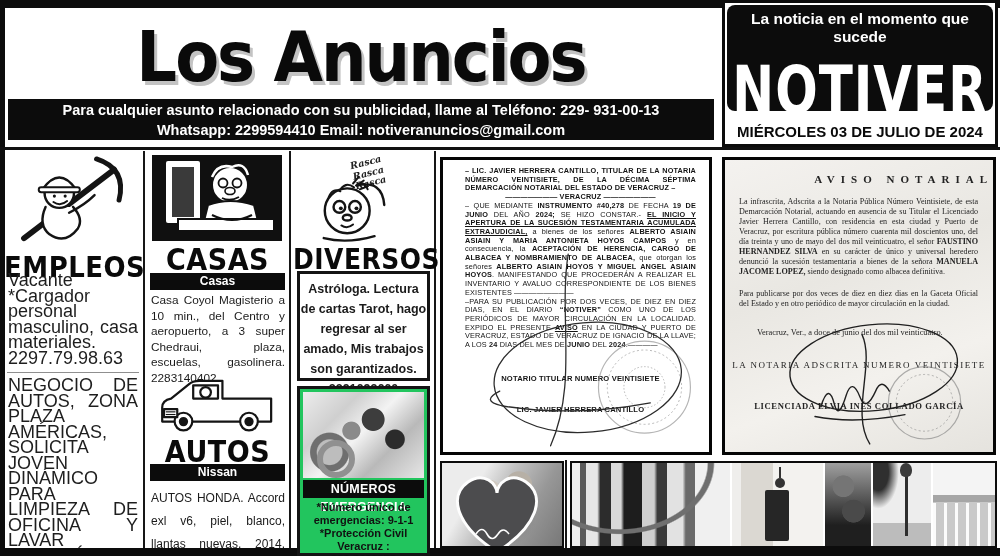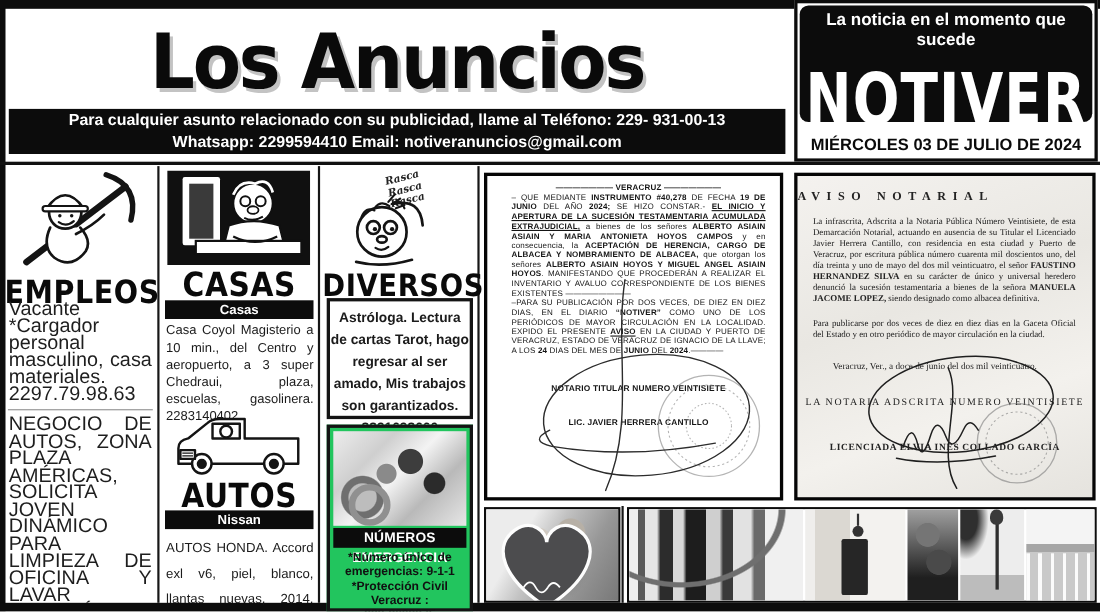--- a/index.html
+++ b/index.html
@@ -51,21 +51,21 @@
   .cert-text{position:absolute;left:22px;right:13px;top:7px;font-size:7.3px;line-height:8.7px;
     text-align:justify;color:#141414;letter-spacing:.15px;}
   .cert-head{font-weight:bold;}
   .cert-certifico{text-align:center;font-weight:bold;}
   .cert-signer{margin-top:25px;text-align:center;font-weight:bold;font-size:7.6px;}
   .cert-name{margin-top:23px;text-align:center;font-weight:bold;font-size:7.6px;}
   .seg-b{font-weight:bold;}
   .seg-u{text-decoration:underline;}
   .aviso{background:linear-gradient(160deg,#f4f2ef 0%,#e9e7e2 40%,#f3f1ed 70%,#e5e3de 100%);
     font-family:"Liberation Serif",serif;color:#232323;}
-  .aviso-title{margin-top:13px;text-align:left;font-weight:bold;font-size:11px;letter-spacing:6px;}
+  .aviso-title{margin-top:13px;text-align:right;font-weight:bold;font-size:11px;letter-spacing:6px;}
   .aviso-p{margin:12px 15px 0 14px;font-size:8.1px;line-height:10px;text-align:justify;}
   .aviso-date{margin:19px 0 0 32px;font-size:8.4px;}
   .aviso-signer{margin-top:23px;text-align:center;font-size:9px;letter-spacing:1.5px;}
   .aviso-name{margin-top:31px;text-align:center;font-size:8.6px;font-weight:bold;letter-spacing:.6px;}
   .overlay{position:absolute;left:0;top:0;width:100%;height:100%;pointer-events:none;}
   
   .photo-box{border:2.5px solid #0c0c0c;box-sizing:border-box;overflow:hidden;}
   .couple-photo{position:absolute;inset:0;background:
       radial-gradient(circle at 64% 26%, #b7b0a6 0 13%, transparent 14%),
       radial-gradient(circle at 40% 33%, #d0c9c0 0 11%, transparent 12%),
@@ -210,20 +210,21 @@
       <span>*Número único de</span>
       <span>emergencias: 9-1-1</span>
       <span>*Protección Civil</span>
       <span>Veracruz :</span>
       <span>229-2002275</span>
     </div>
   </div>
 
   <div class="abs doc" style="left:440px;top:157px;width:272px;height:298px;">
     <div class="cert-text">
+      <div class="cert-head">– LIC. JAVIER HERRERA CANTILLO, TITULAR DE LA NOTARIA NÚMERO VEINTISIETE, DE LA DÉCIMA SÉPTIMA DEMARCACIÓN NOTARIAL DEL ESTADO DE VERACRUZ –</div>
       <div class="cert-certifico">——————— VERACRUZ ———————</div>
       <div><span>– QUE MEDIANTE </span><span class="seg-b">INSTRUMENTO #40,278</span><span> DE FECHA </span><span class="seg-b">19 DE JUNIO</span><span> DEL AÑO </span><span class="seg-b">2024;</span><span> SE HIZO CONSTAR.- </span><span class="seg-b seg-u">EL INICIO Y APERTURA DE LA SUCESIÓN TESTAMENTARIA ACUMULADA EXTRAJUDICIAL,</span><span> a bienes de los señores </span><span class="seg-b">ALBERTO ASIAIN ASIAIN Y MARIA ANTONIETA HOYOS CAMPOS</span><span> y en consecuencia, la </span><span class="seg-b">ACEPTACIÓN DE HERENCIA, CARGO DE ALBACEA Y NOMBRAMIENTO DE ALBACEA,</span><span> que otorgan los señores </span><span class="seg-b">ALBERTO ASIAIN HOYOS Y MIGUEL ANGEL ASIAIN HOYOS</span><span>. MANIFESTANDO QUE PROCEDERÁN A REALIZAR EL INVENTARIO Y AVALUO CORRESPONDIENTE DE LOS BIENES EXISTENTES ————————</span></div>
       <div><span>–PARA SU PUBLICACIÓN POR DOS VECES, DE DIEZ EN DIEZ DIAS, EN EL DIARIO </span><span class="seg-b">“NOTIVER”</span><span> COMO UNO DE LOS PERIÓDICOS DE MAYOR CIRCULACIÓN EN LA LOCALIDAD. EXPIDO EL PRESENTE </span><span class="seg-b seg-u">AVISO</span><span> EN LA CIUDAD Y PUERTO DE VERACRUZ, ESTADO DE VERACRUZ DE IGNACIO DE LA LLAVE; A LOS </span><span class="seg-b">24</span><span> DIAS DEL MES DE </span><span class="seg-b">JUNIO</span><span> DEL </span><span class="seg-b">2024</span><span>.————</span></div>
       <div class="cert-signer">NOTARIO TITULAR NUMERO VEINTISIETE</div>
       <div class="cert-name">LIC. JAVIER HERRERA CANTILLO</div>
     </div>
     <svg class="overlay" viewBox="0 0 272 298">
       <g fill="none">
         <g opacity="0.65" stroke="#8d8d8d">
           <circle cx="206" cy="232" r="47" stroke-width="1.2"></circle>

